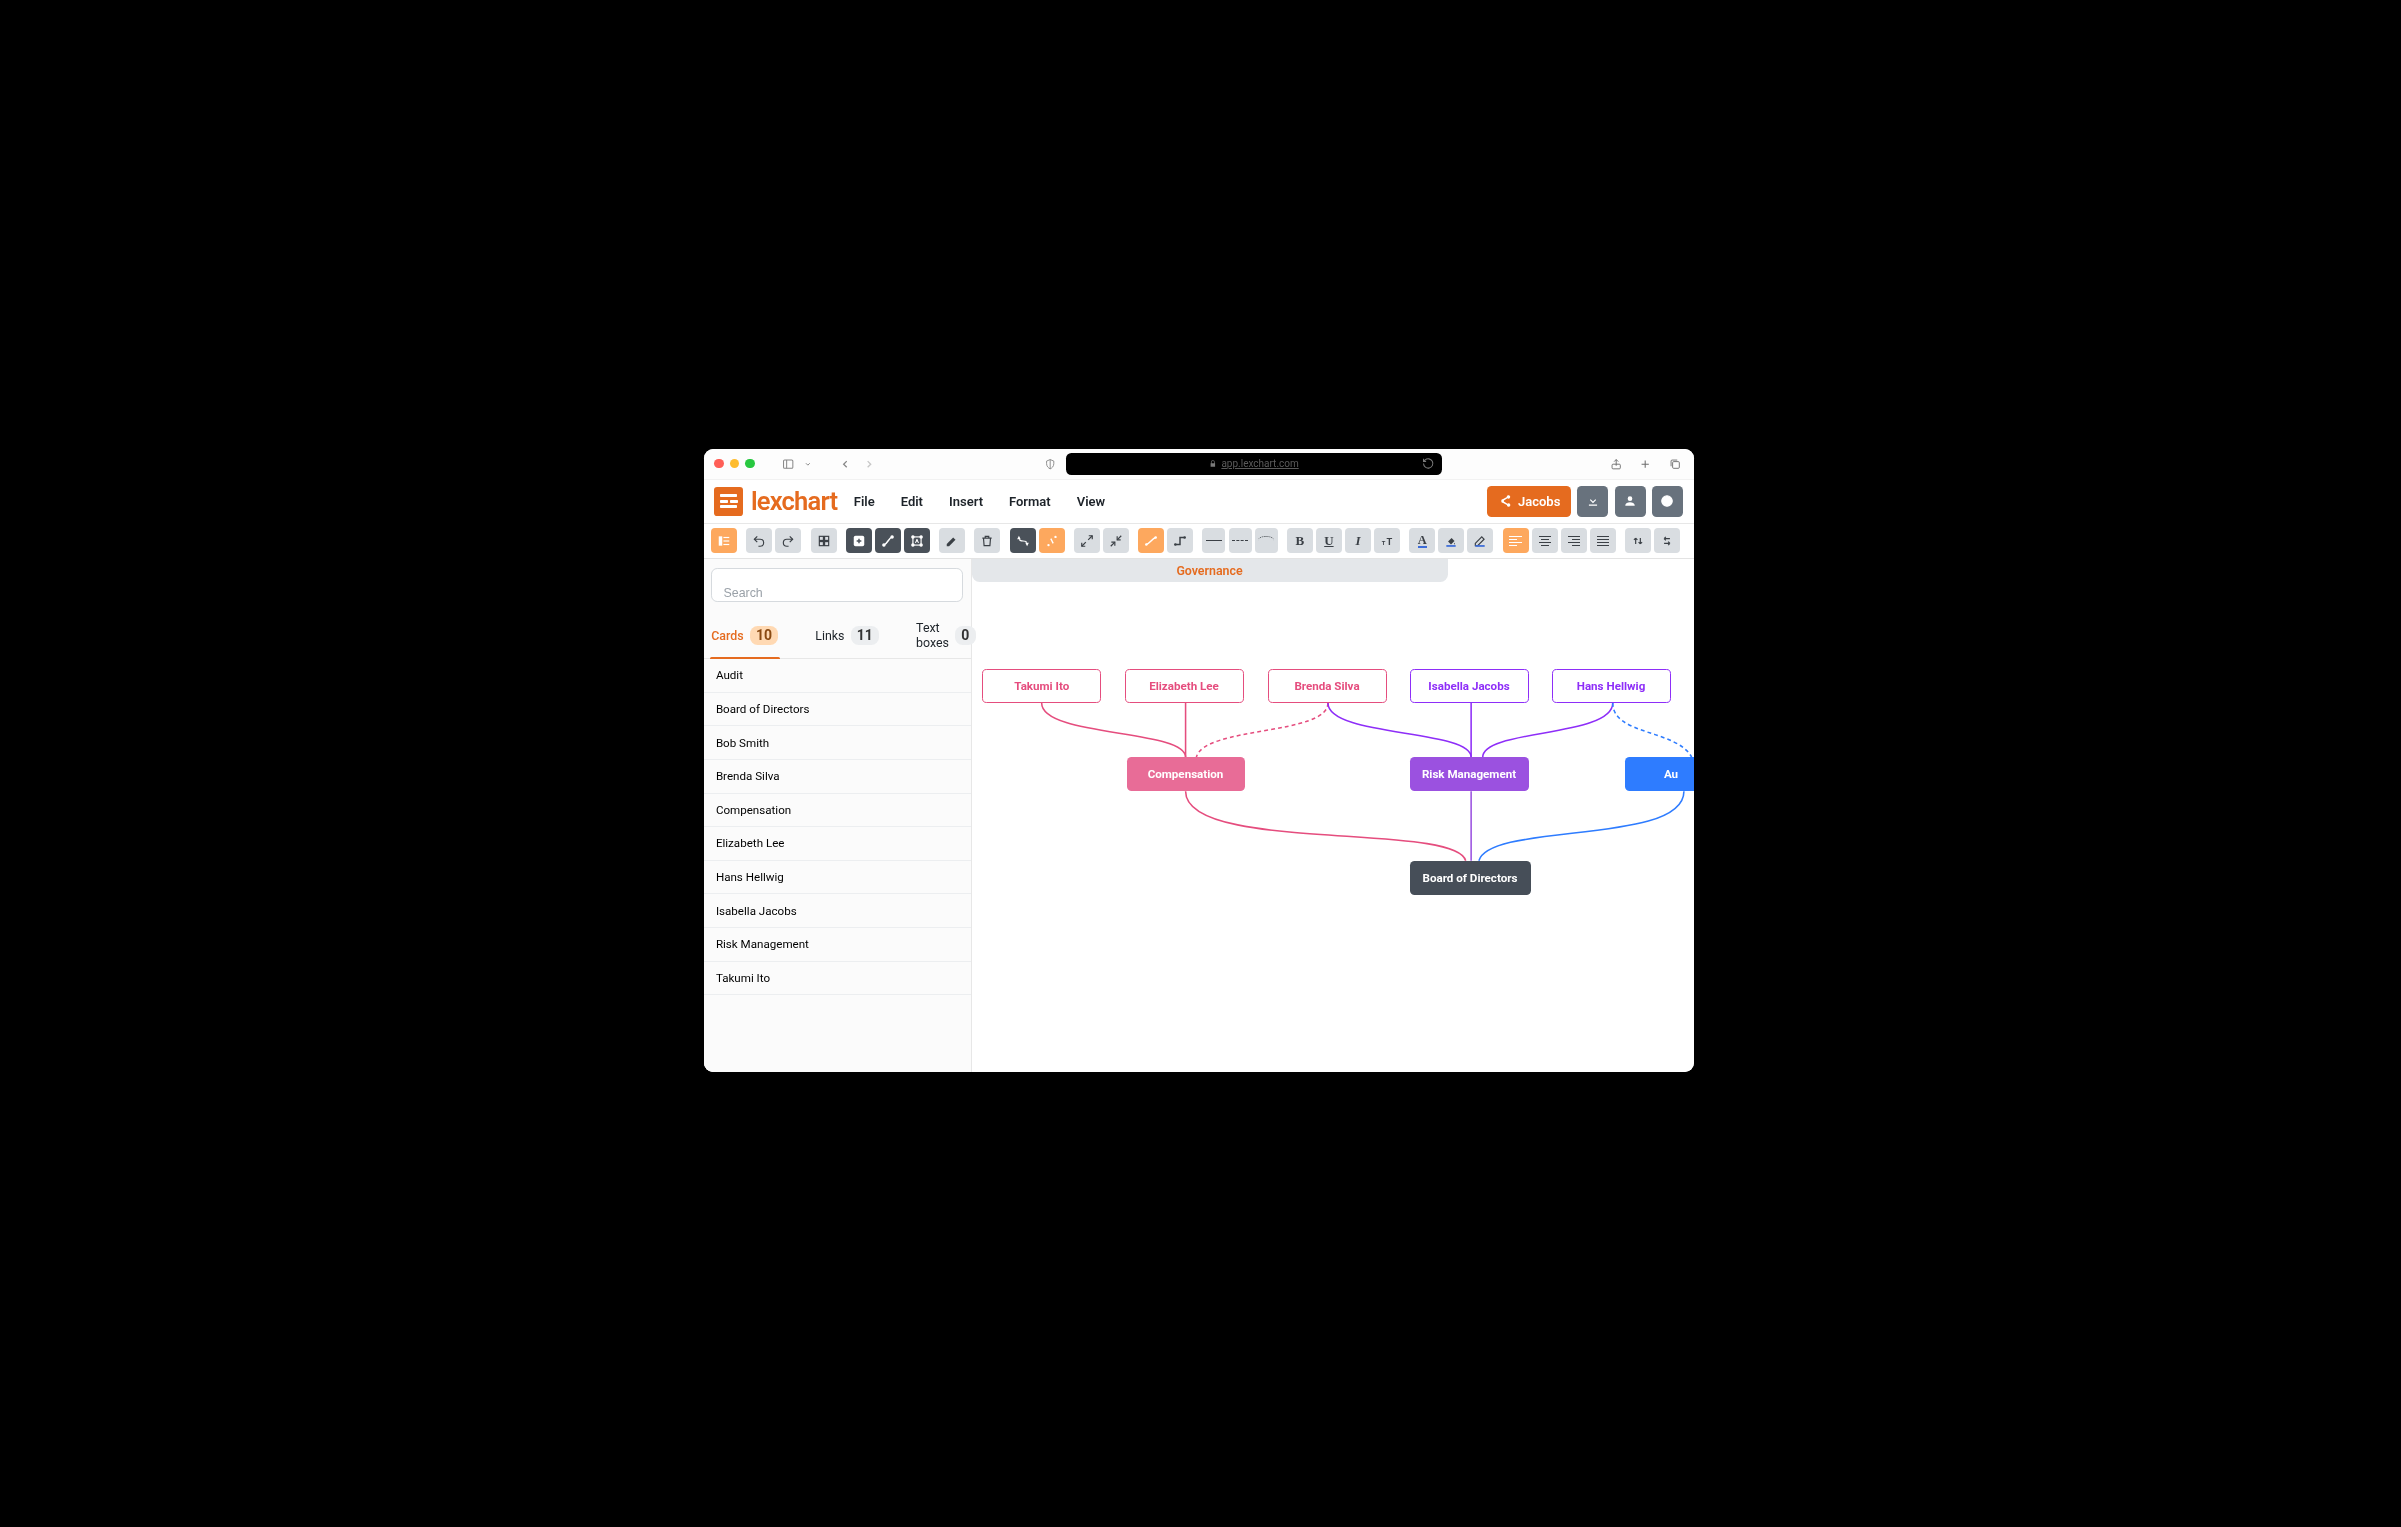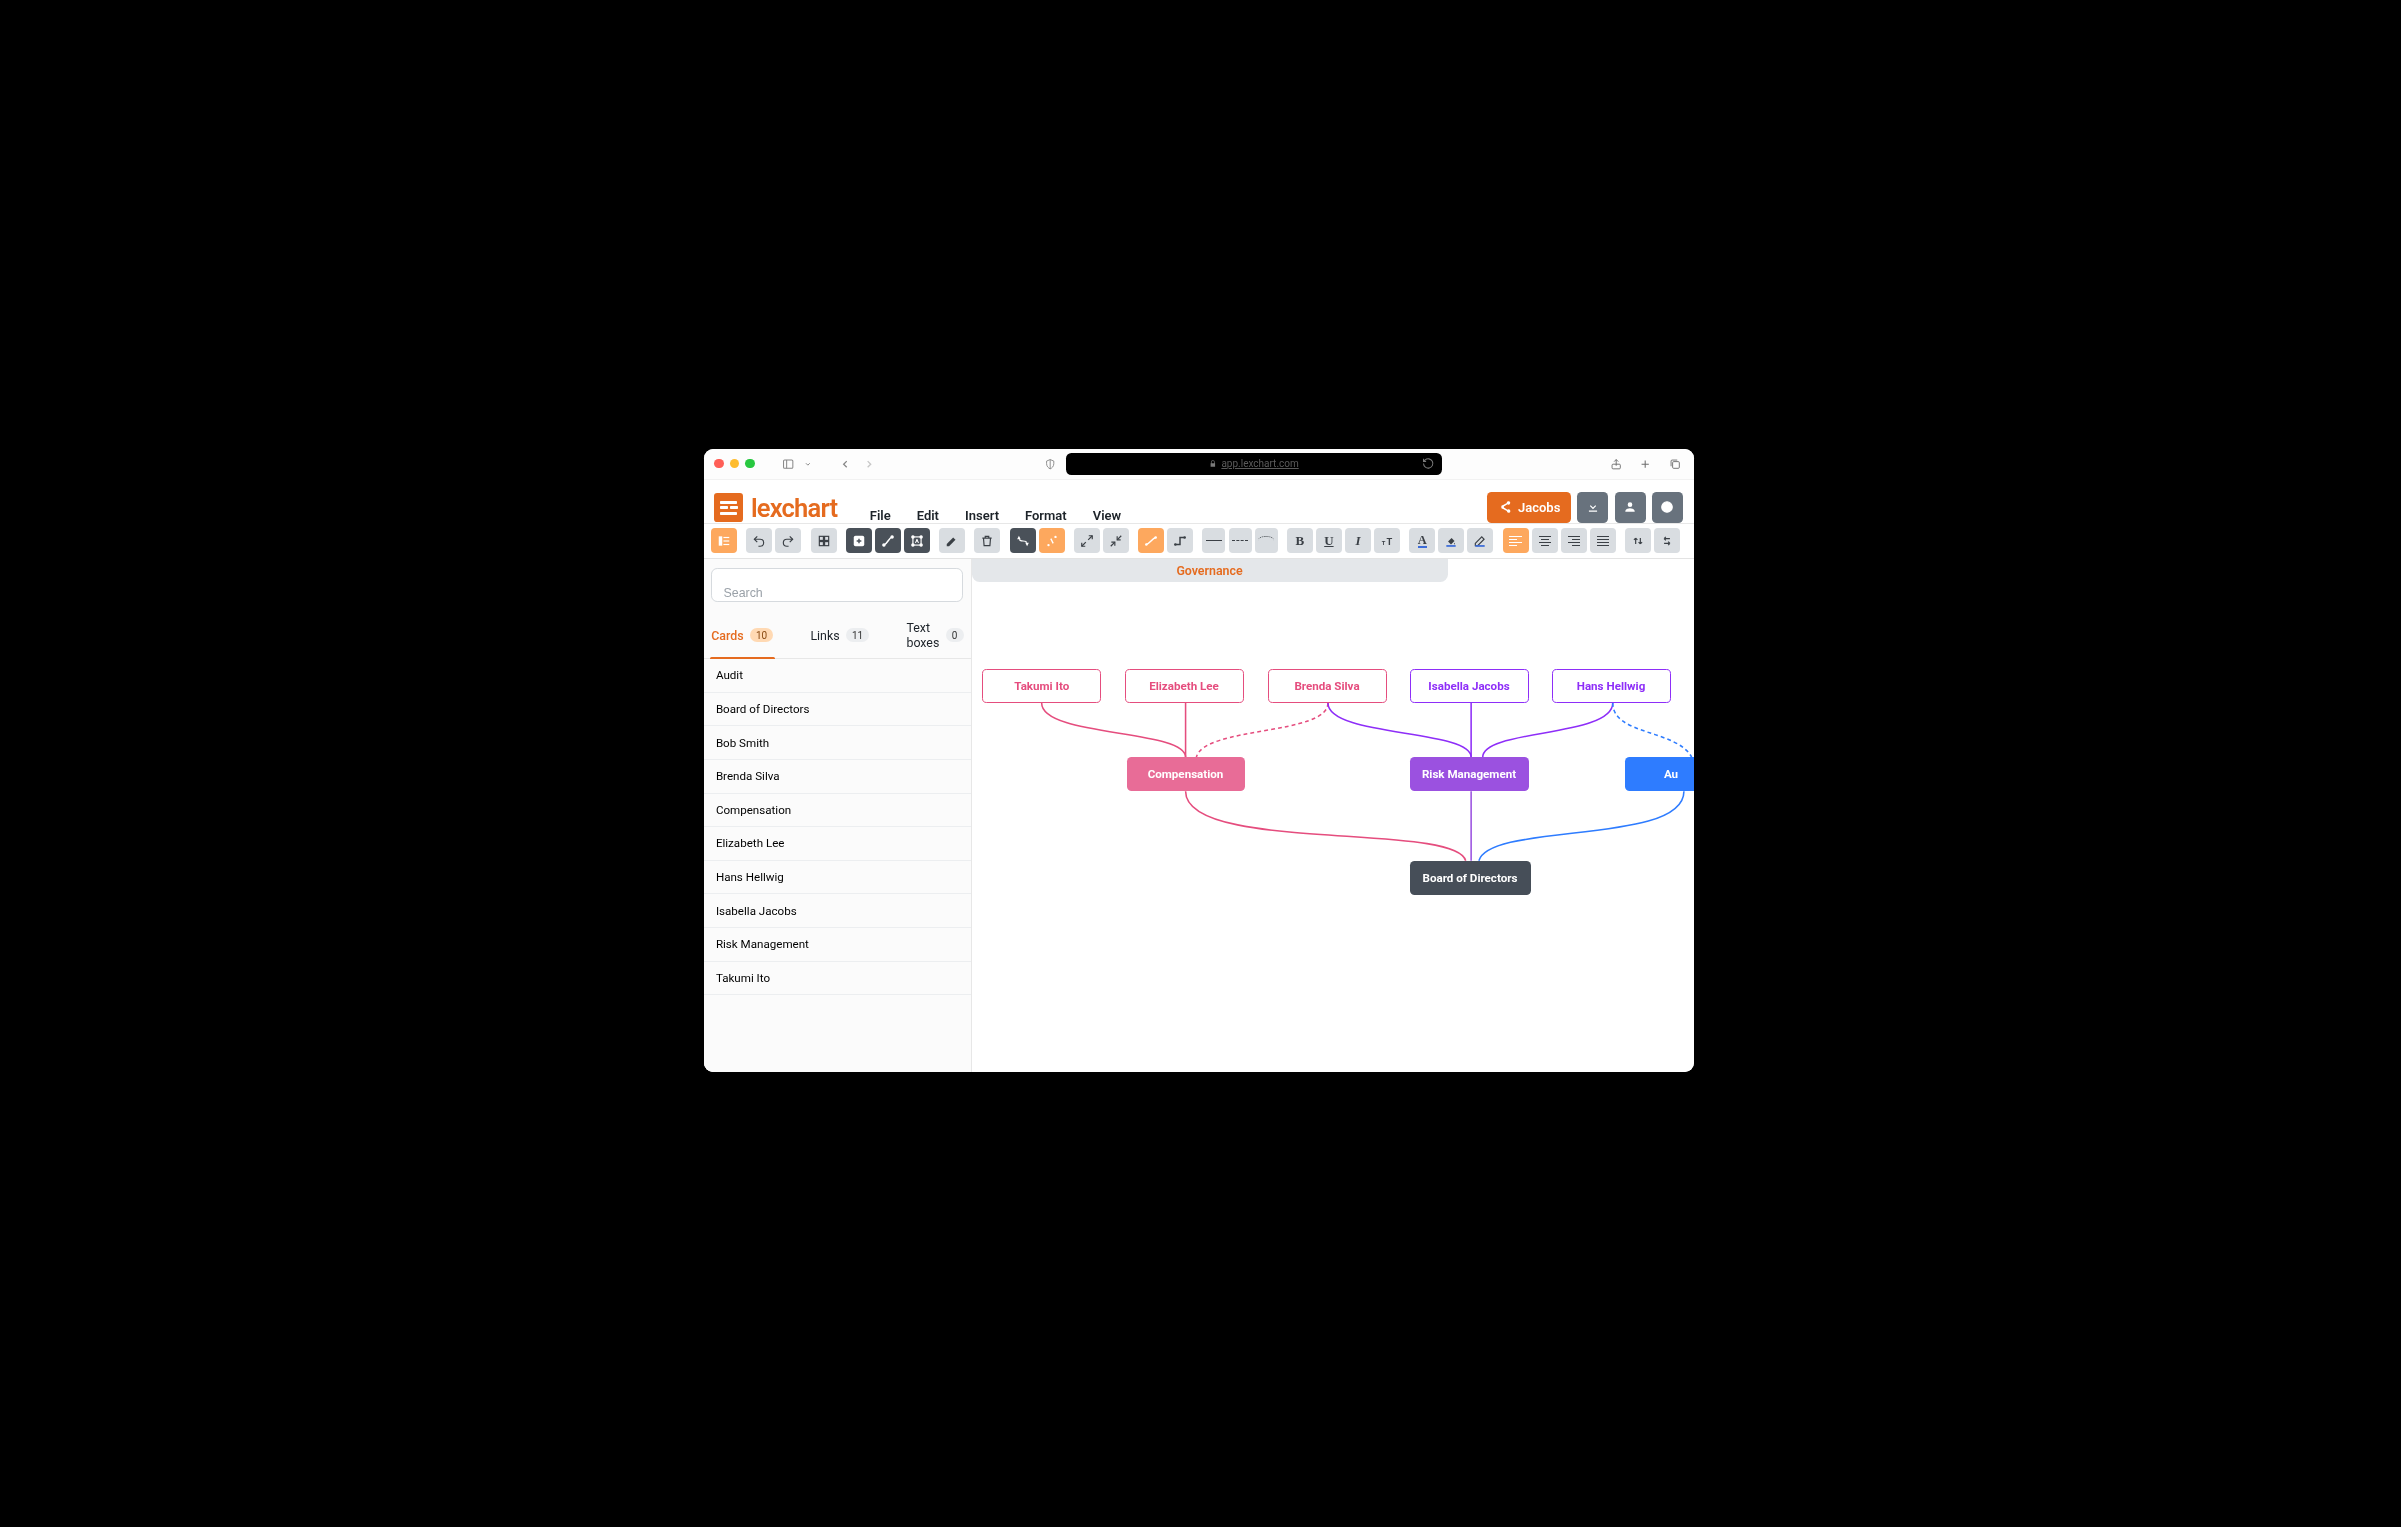--- a/index.html
+++ b/index.html
@@ -80,23 +80,23 @@
   .chrome-right { margin-left:auto; display:flex; gap:14px; }
   .chrome-right .ic { color:#6d6d6d; }
 
   
   .app { flex: 1; display: flex; flex-direction: column; overflow:hidden;}
 
   
   .app-header {
     height: 43px;
     display: flex;
-    align-items: flex-end;
+    align-items: center;
     padding: 0 10.8px;
-    gap: 28px;
+    gap: 12px;
   }
   .logo { display:flex; align-items:center; gap:7.7px; margin-right:4.6px;}
   .logo-mark {
     width: 29px; height: 29px;
     background: var(--orange);
     border-radius: 3.1px;
     display:flex; flex-direction:column; justify-content:center; align-items:center;
     gap:2.3px; padding:4.6px;
   }
   .logo-mark .r1 { width: 17px; height:3.1px; background:#fff; border-radius:0.8px;}
@@ -182,22 +182,22 @@
   .search input::placeholder { color:#9aa1a8; }
   .tabs {
     display:flex; gap:37px;
     padding: 7.7px 7.7px 0 7.7px;
     border-bottom: 0.8px solid #e7e7e7;
   }
   .tab { display:flex; align-items:center; gap:6.2px; padding-bottom:7.7px; font-size:12.4px; color:#1d2329; cursor:pointer; position:relative;}
   .tab.active { color: var(--orange); font-weight:500;}
   .tab.active::after { content:""; position:absolute; left:-1.5px; right:-1.5px; bottom:-0.8px; height:2.3px; background:var(--orange); border-radius:1.5px 1.5px 0 0;}
   .badge {
-    background:#eceef0; color:#333; font-size:10px;
-    border-radius: 7.7px; padding:1.5px 6.2px; font-weight:400;
+    background:#eceef0; color:#333; font-size:14px;
+    border-radius: 7.7px; padding:1.5px 6.2px; font-weight:700;
   }
   .tab.active .badge { background:#ffd9b3; color:#8a4a12;}
   .list { overflow:auto; }
   .list-item {
     padding: 9.3px 12.4px;
     font-size: 11.6px;
     border-bottom: 0.8px solid #eceef0;
     cursor:pointer;
   }
 

